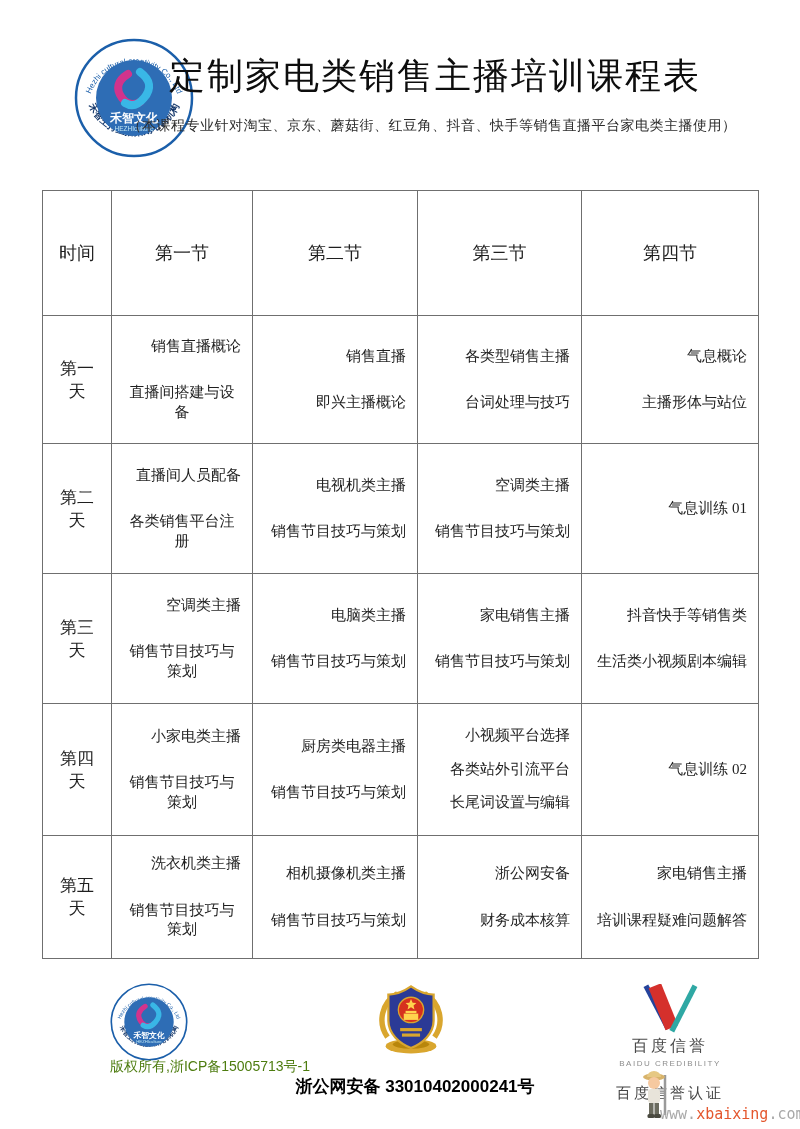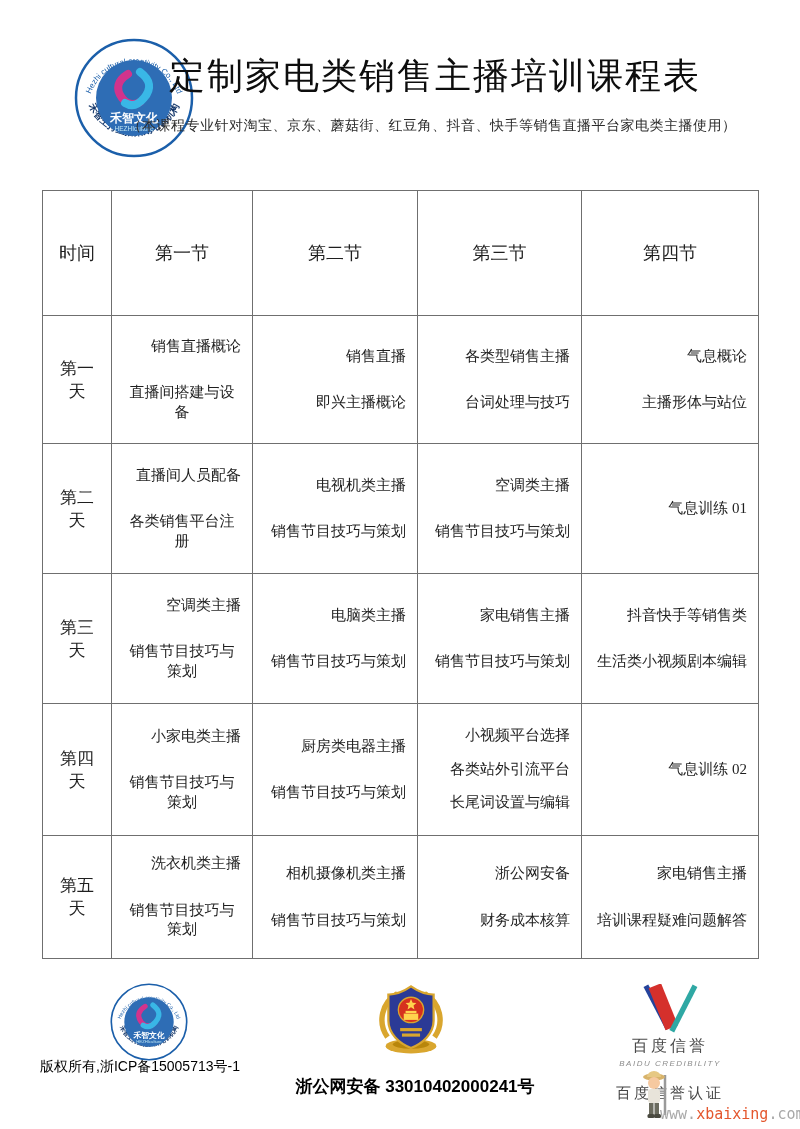--- a/index.html
+++ b/index.html
@@ -33,35 +33,35 @@
   .course-table tbody tr:nth-child(2){height:130px;}
   .course-table tbody tr:nth-child(3){height:130px;}
   .course-table tbody tr:nth-child(4){height:132px;}
   .course-table tbody tr:nth-child(5){height:123px;}
   .time-cell{font-size:17px;}
   .cell-lines{display:flex;flex-direction:column;justify-content:center;gap:27px;font-size:15px;line-height:1.3;align-items:flex-end;}
   .cell-lines.tight{gap:14px;}
   
   .footer-logo{position:absolute;left:110px;top:983px;width:78px;height:78px;}
   .footer-copyright{
-    position:absolute;left:40px;top:1058px;width:270px;text-align:left;
+    position:absolute;left:40px;top:1058px;width:270px;text-align:right;
     font-family:"Liberation Sans","DejaVu Sans",sans-serif;
-    font-size:14px;color:#000000;
+    font-size:14px;color:#4d7c0f;
   }
   .police-badge{position:absolute;left:374px;top:981px;width:74px;height:76px;}
   .police-number{
     position:absolute;left:280px;top:1056px;width:270px;text-align:center;
     font-family:"Liberation Sans","DejaVu Sans",sans-serif;
     font-size:17px;font-weight:700;color:#000;margin-top:19px;
   }
   .baidu-block{position:absolute;left:600px;top:984px;width:140px;text-align:center;
     font-family:"Liberation Sans","DejaVu Sans",sans-serif;}
   .baidu-v{width:66px;height:50px;display:block;margin:0 auto;}
   .baidu-cn{font-size:16px;color:#4a4a4a;letter-spacing:3px;margin-top:2px;}
-  .baidu-en{font-size:8px;color:#8d8d8d;letter-spacing:1.5px;margin-top:2px;font-style:italic;}
+  .baidu-en{font-size:8px;color:#8d8d8d;letter-spacing:1.5px;margin-top:2px;}
   .baidu-cert{font-size:15px;color:#454545;letter-spacing:3px;margin-top:16px;}
   
   .watermark{position:absolute;right:4px;bottom:4px;width:156px;height:70px;}
   .wm-figure{position:absolute;left:0;bottom:2px;width:34px;height:56px;}
   .wm-name{position:absolute;left:34px;top:0;font-size:34px;font-weight:700;
     font-family:"Liberation Sans","DejaVu Sans",sans-serif;letter-spacing:2px;}
   .wm-url{position:absolute;left:20px;bottom:2px;font-size:15px;
     font-family:"DejaVu Sans Mono","Liberation Mono",monospace;color:#a8a8a8;}
   .wm-url .domain{color:#e4572e;}
 </style>

